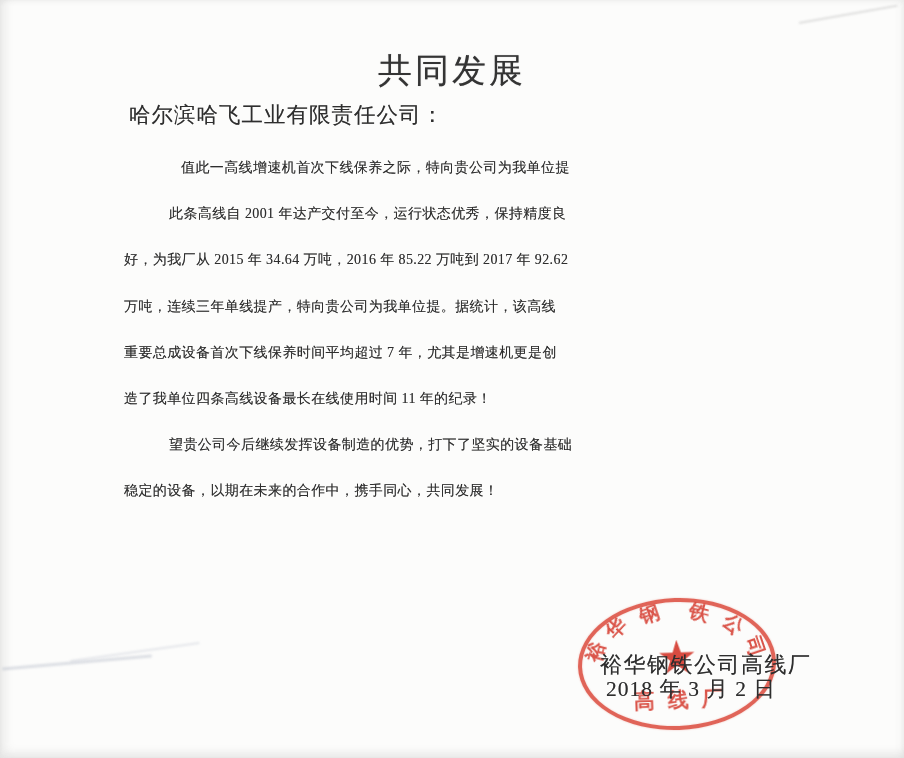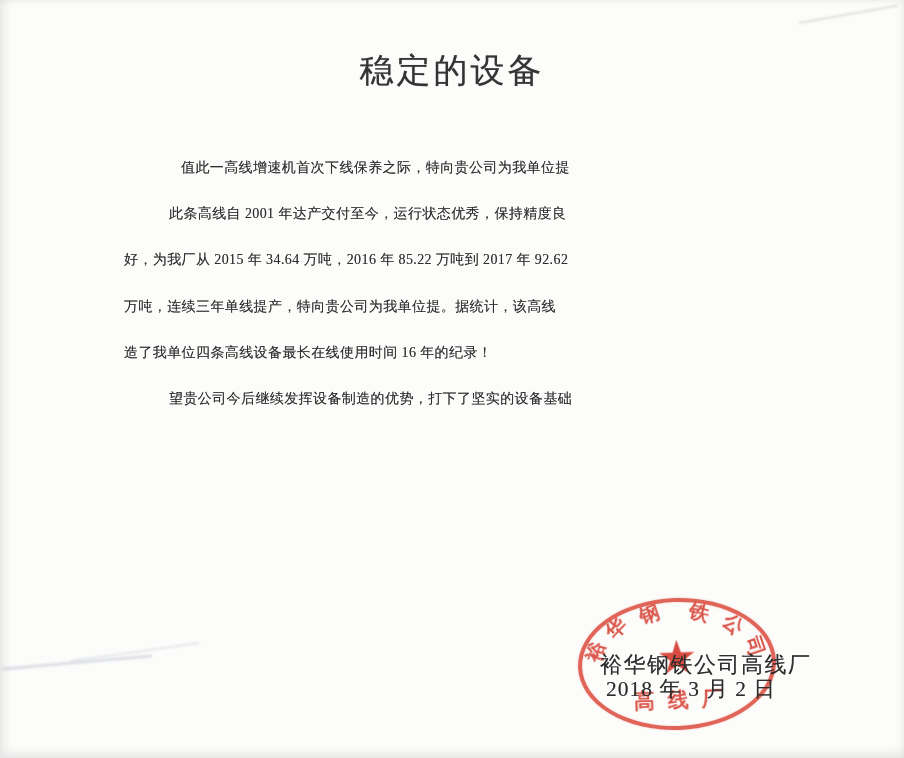--- a/index.html
+++ b/index.html
@@ -101,30 +101,33 @@
     position:absolute; left:70px; top:651px; width:130px; height:2px;
     background:#c1c6d1; opacity:.4; transform:rotate(-8deg);
     filter:blur(1.2px);
   }
 </style>
 </head>
 <body>
 
 <div class="page">
 
-  <div class="title">稳定的设备</div>
+  <div class="title">共同发展</div>
 
+  <div class="salutation">哈尔滨哈飞工业有限责任公司：</div>
 
   <div class="body-text">
     <div class="body-line indent-lg">值此一高线增速机首次下线保养之际，特向贵公司为我单位提</div>
     <div class="body-line indent">此条高线自 2001 年达产交付至今，运行状态优秀，保持精度良</div>
     <div class="body-line">好，为我厂从 2015 年 34.64 万吨，2016 年 85.22 万吨到 2017 年 92.62</div>
     <div class="body-line">万吨，连续三年单线提产，特向贵公司为我单位提。据统计，该高线</div>
-    <div class="body-line">造了我单位四条高线设备最长在线使用时间 16 年的纪录！</div>
+    <div class="body-line">重要总成设备首次下线保养时间平均超过 7 年，尤其是增速机更是创</div>
+    <div class="body-line">造了我单位四条高线设备最长在线使用时间 11 年的纪录！</div>
     <div class="body-line indent">望贵公司今后继续发挥设备制造的优势，打下了坚实的设备基础</div>
+    <div class="body-line">稳定的设备，以期在未来的合作中，携手同心，共同发展！</div>
   </div>
 
   <div class="stamp">
     <div class="stamp-ring"></div>
     <span class="rc rc0">裕</span>
     <span class="rc rc1">华</span>
     <span class="rc rc2">钢</span>
     <span class="rc rc3">铁</span>
     <span class="rc rc4">公</span>
     <span class="rc rc5">司</span>

